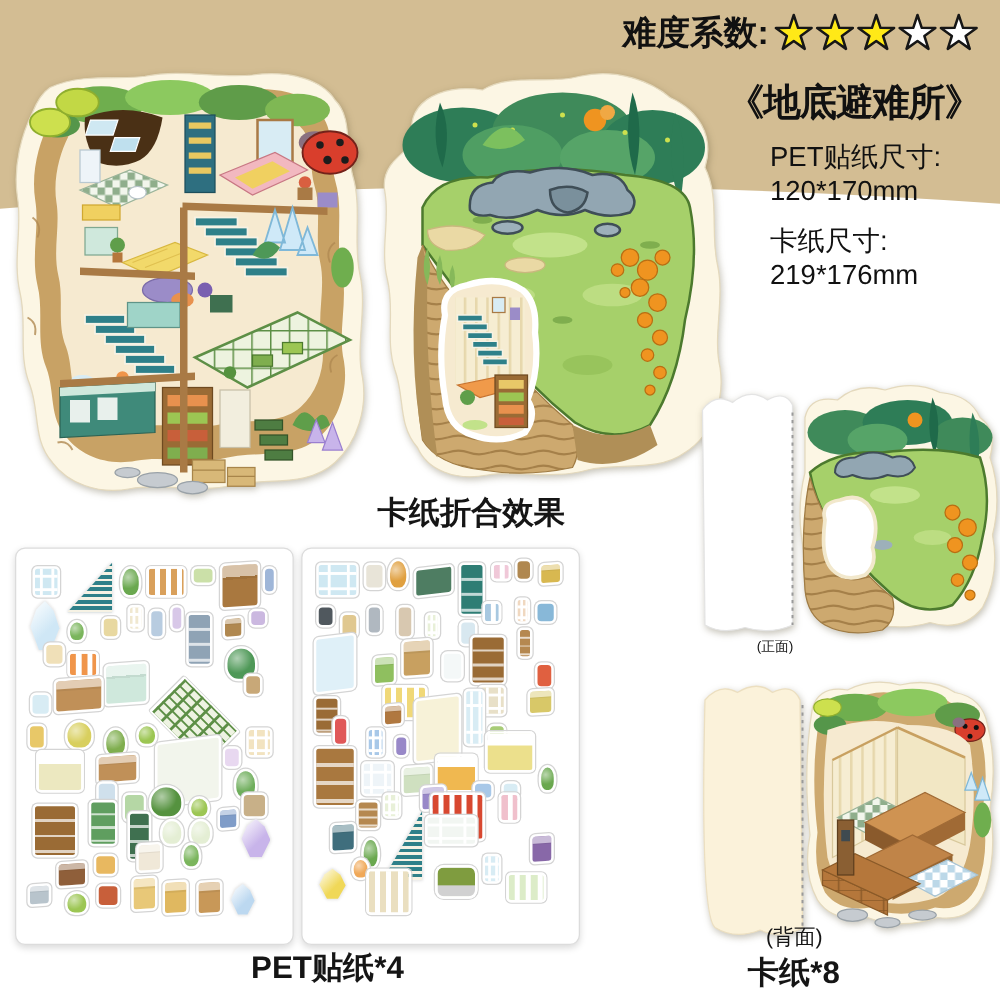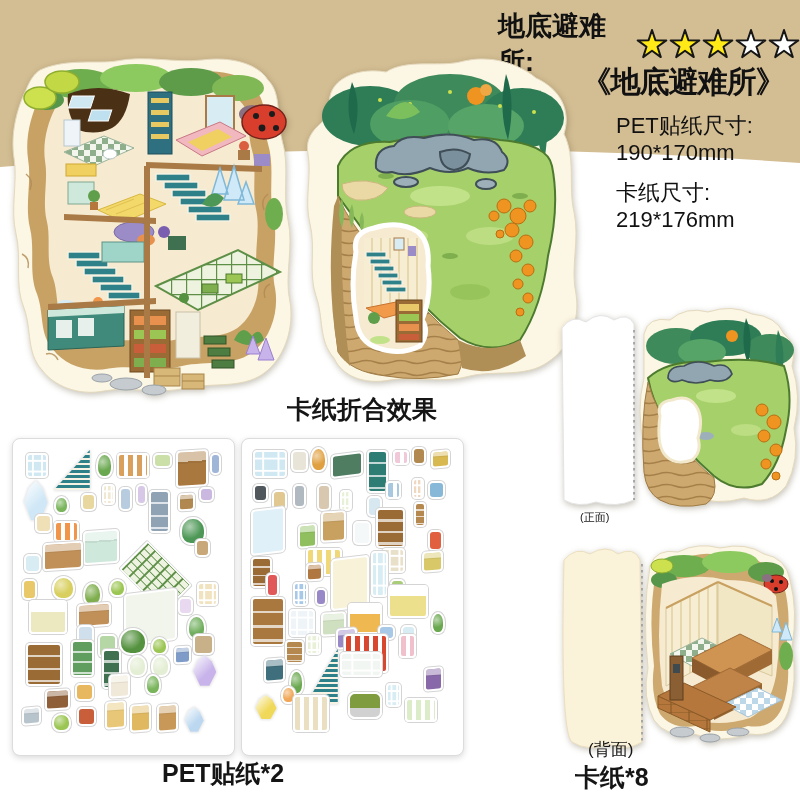--- a/index.html
+++ b/index.html
@@ -11,21 +11,21 @@
   .band{left:0;top:0;width:800px;height:180px;}
   
   .difficulty{left:498px;top:8px;display:flex;align-items:center;gap:4px;}
   .difficulty .lbl{font-size:27px;font-weight:900;letter-spacing:0px;}
   .stars{display:flex;align-items:center;gap:1px;}
   
   .title{left:566px;top:62px;width:234px;text-align:center;font-size:30px;font-weight:900;letter-spacing:-1px;}
   .specs{left:616px;top:112px;width:184px;font-size:22px;line-height:27px;font-weight:500;}
   .specs .grp{margin-bottom:13px;}
   
-  .cap{position:absolute;font-weight:600;color:#151515;}
+  .cap{position:absolute;text-align:center;font-weight:600;color:#151515;}
   .cap-fold{left:287px;top:393px;width:180px;font-size:25px;}
   .cap-sheets{left:162px;top:757px;width:200px;font-size:25px;}
   .cap-card1{left:575px;top:761px;width:120px;font-size:25px;}
   .cap-front{left:580px;top:510px;width:80px;font-size:11px;font-weight:500;}
   .cap-back{left:588px;top:738px;width:95px;font-size:17px;font-weight:500;}
   
   .card{filter:drop-shadow(1px 2px 3px rgba(90,80,50,.35));}
   
   .sheet{position:absolute;width:221px;height:316px;background:#fff;border:1px solid #dcdcdc;
          border-radius:8px;box-shadow:0 2px 6px rgba(0,0,0,.15);}
@@ -91,21 +91,21 @@
         <path d="M0,0 H18 M9,0 V8" stroke="#8a5a28" stroke-width="1.2"></path>
       </pattern>
       <pattern id="strata" width="34" height="12" patternUnits="userSpaceOnUse">
         <rect width="34" height="12" fill="#cda96f"></rect>
         <path d="M0,6 Q9,3 17,6 T34,6" stroke="#a58049" stroke-width="1.6" fill="none"></path>
       </pattern>
     </defs>
   </svg>
 
   <div class="abs difficulty">
-    <span class="lbl">地底避难所:</span>
+    <span class="lbl">难度系数:</span>
     <span class="stars">
         <svg width="32" height="34" viewBox="0 0 32 34">
           <polygon points="16.0,3.0 19.4,13.3 30.3,13.4 21.5,19.8 24.8,30.1 16.0,23.8 7.2,30.1 10.5,19.8 1.7,13.4 12.6,13.3" fill="#ffe917" stroke="#161616" stroke-width="2" stroke-linejoin="round"></polygon>
         </svg>
         <svg width="32" height="34" viewBox="0 0 32 34">
           <polygon points="16.0,3.0 19.4,13.3 30.3,13.4 21.5,19.8 24.8,30.1 16.0,23.8 7.2,30.1 10.5,19.8 1.7,13.4 12.6,13.3" fill="#ffe917" stroke="#161616" stroke-width="2" stroke-linejoin="round"></polygon>
         </svg>
         <svg width="32" height="34" viewBox="0 0 32 34">
           <polygon points="16.0,3.0 19.4,13.3 30.3,13.4 21.5,19.8 24.8,30.1 16.0,23.8 7.2,30.1 10.5,19.8 1.7,13.4 12.6,13.3" fill="#ffe917" stroke="#161616" stroke-width="2" stroke-linejoin="round"></polygon>
         </svg>
@@ -115,21 +115,21 @@
         <svg width="32" height="34" viewBox="0 0 32 34">
           <polygon points="16.0,3.0 19.4,13.3 30.3,13.4 21.5,19.8 24.8,30.1 16.0,23.8 7.2,30.1 10.5,19.8 1.7,13.4 12.6,13.3" fill="#ffffff" stroke="#161616" stroke-width="2" stroke-linejoin="round"></polygon>
         </svg>
       </span>
   </div>
 
   <div class="abs title">《地底避难所》</div>
   <div class="abs specs">
     <div class="grp">
       <div>PET贴纸尺寸:</div>
-      <div>190*170mm</div>
+      <div>120*170mm</div>
     </div>
     <div class="grp">
       <div>卡纸尺寸:</div>
       <div>219*176mm</div>
     </div>
   </div>
 
   <svg class="abs card" style="left:6px;top:54px" width="288" height="345" viewBox="0 0 288 345">
 
     <path d="M34,16 C60,4 92,10 110,7 C140,1 168,9 196,6 C226,2 252,10 262,26 C276,40 270,62 276,86
@@ -880,15 +880,15 @@
           <div class="body"></div>
         </div>
         <div class="st k-window" style="left: 66%; top: 78%; width: 7%; height: 8%; --c: #d8ecf4;">
           <div class="body"></div>
         </div>
         <div class="st k-rug" style="left: 75%; top: 83%; width: 15%; height: 8%; --c: #dcecc8;">
           <div class="body"></div>
         </div>
       </div>
   </div>
-  <div class="cap cap-sheets">PET贴纸*2</div>
+  <div class="cap cap-sheets">PET贴纸*4</div>
 
 </div>
 
 </body></html>

